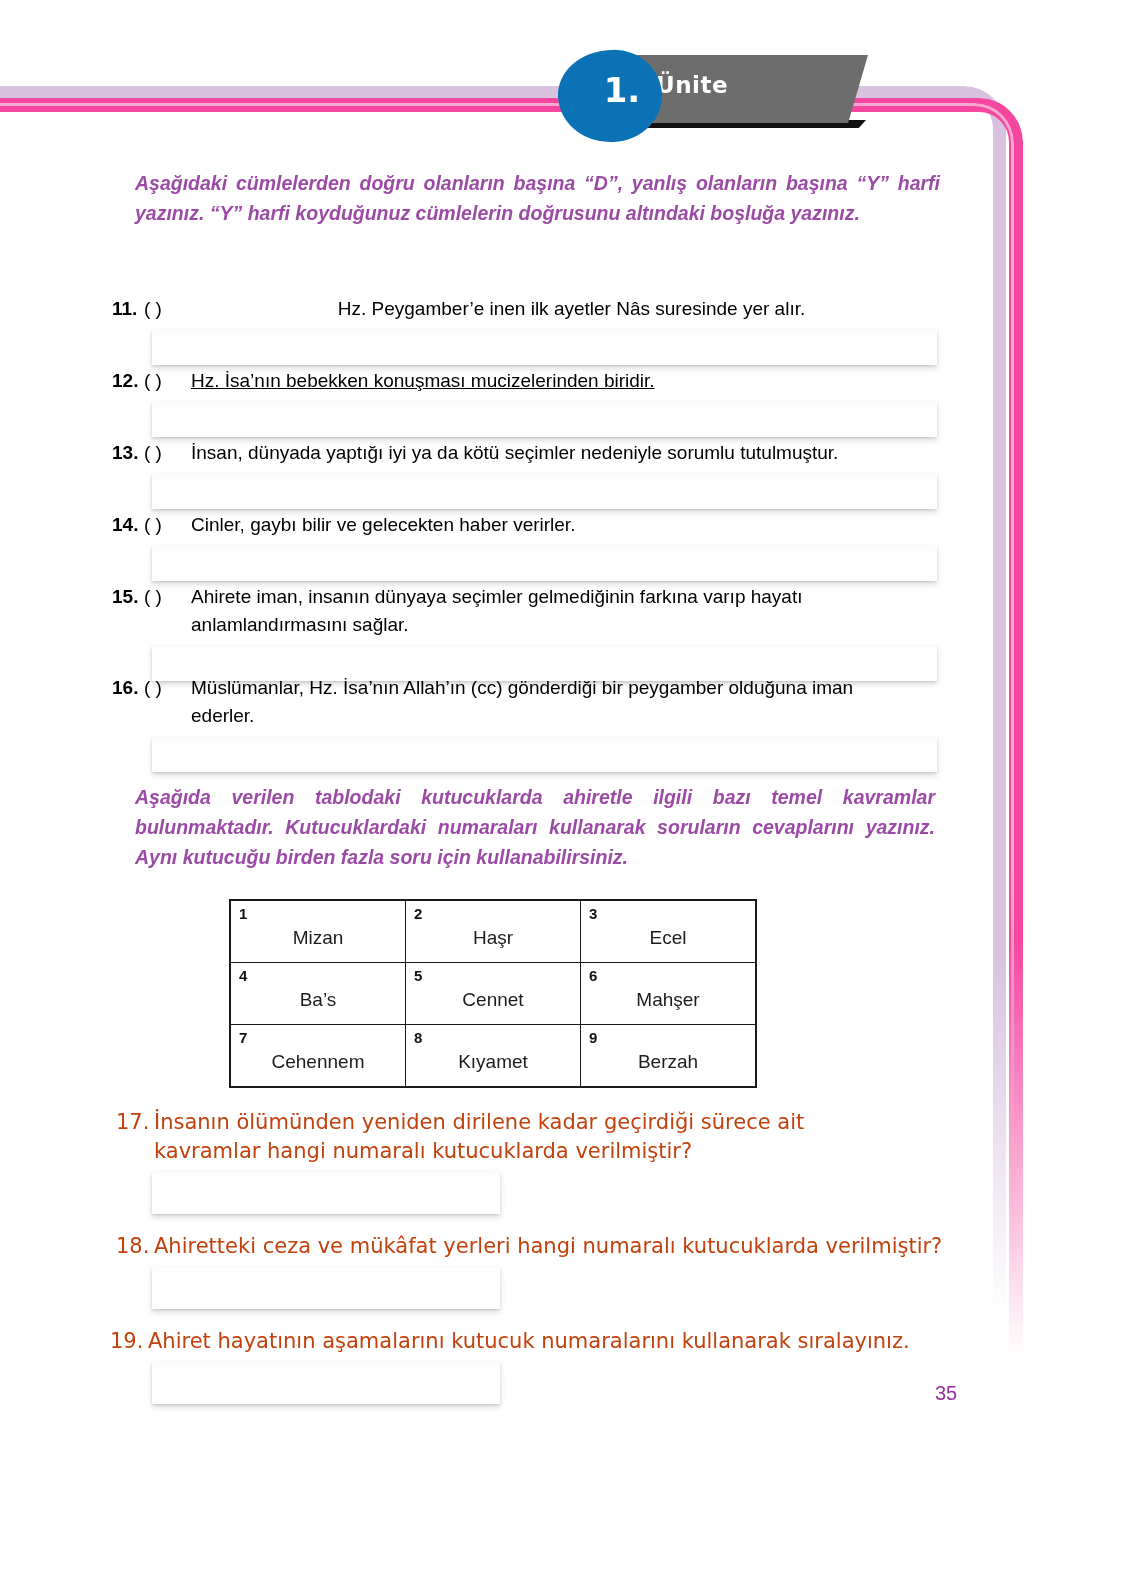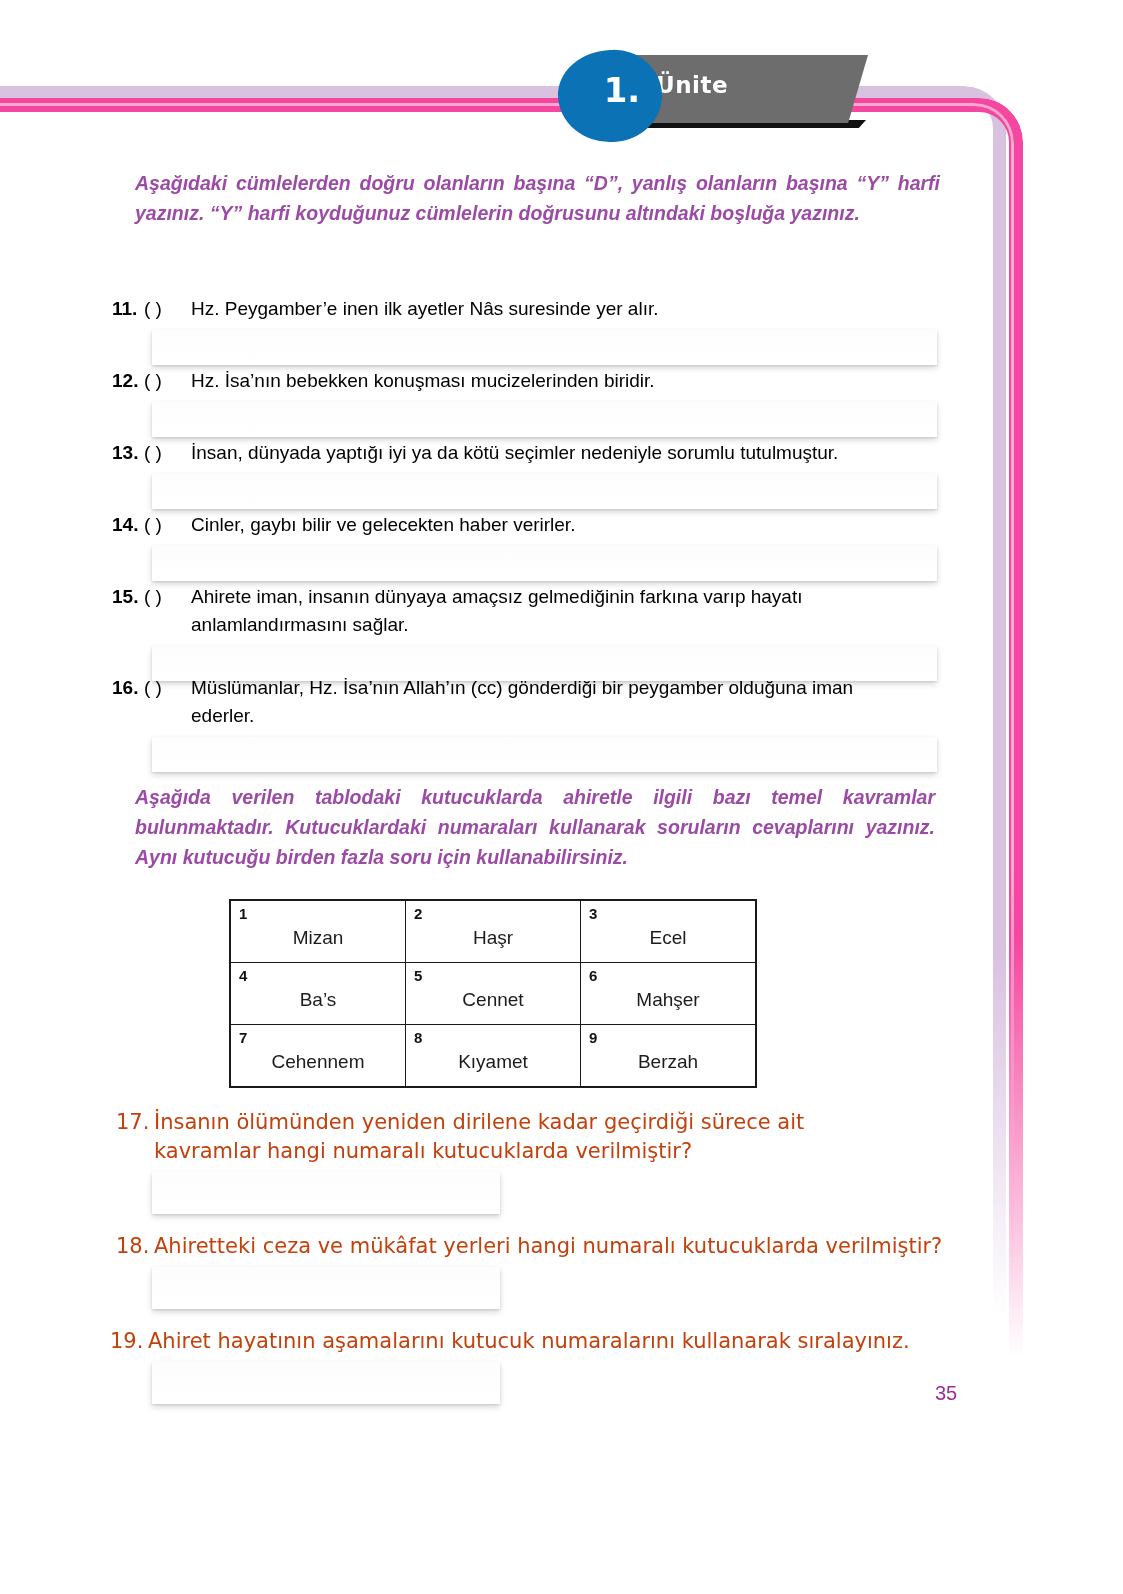--- a/index.html
+++ b/index.html
@@ -258,49 +258,49 @@
     <div class="unit-bubble-num">1.</div>
   </div>
 
   <div class="content">
 
     <div class="instr instr-1">Aşağıdaki cümlelerden doğru olanların başına “D”, yanlış olanların başına “Y” harfi yazınız. “Y” harfi koyduğunuz cümlelerin doğrusunu altındaki boşluğa yazınız.</div>
 
     <div class="q-row" style="left:112px; top:295px; width:840px;">
       <span class="q-num">11.</span>
       <span class="q-paren" style="left:32px;">(    )</span>
-      <span class="q-text" style="padding-left:79px;">Hz. Peygamber’e inen ilk ayetler Nâs suresinde yer alır.</span>
+      <span class="q-text" style="padding-left:79px;text-align:center;">Hz. Peygamber’e inen ilk ayetler Nâs suresinde yer alır.</span>
     </div>
     <div class="blank" style="left:152px; top:330px; width:785px; height:35px;"></div>
 
     <div class="q-row" style="left:112px; top:367px; width:840px;">
       <span class="q-num">12.</span>
       <span class="q-paren" style="left:32px;">(    )</span>
-      <span class="q-text" style="padding-left:79px;">Hz. İsa’nın bebekken konuşması mucizelerinden biridir.</span>
+      <span class="q-text" style="padding-left:79px;text-decoration:underline;">Hz. İsa’nın bebekken konuşması mucizelerinden biridir.</span>
     </div>
     <div class="blank" style="left:152px; top:402px; width:785px; height:35px;"></div>
 
     <div class="q-row" style="left:112px; top:439px; width:850px;">
       <span class="q-num">13.</span>
       <span class="q-paren" style="left:32px;">(    )</span>
       <span class="q-text" style="padding-left:79px;">İnsan, dünyada yaptığı iyi ya da kötü seçimler nedeniyle sorumlu tutulmuştur.</span>
     </div>
     <div class="blank" style="left:152px; top:474px; width:785px; height:35px;"></div>
 
     <div class="q-row" style="left:112px; top:511px; width:840px;">
       <span class="q-num">14.</span>
       <span class="q-paren" style="left:32px;">(    )</span>
       <span class="q-text" style="padding-left:79px;">Cinler, gaybı bilir ve gelecekten haber verirler.</span>
     </div>
     <div class="blank" style="left:152px; top:546px; width:785px; height:35px;"></div>
 
     <div class="q-row" style="left:112px; top:583px; width:760px;">
       <span class="q-num">15.</span>
       <span class="q-paren" style="left:32px;">(    )</span>
-      <span class="q-text" style="padding-left:79px; text-indent:0;">Ahirete iman, insanın dünyaya amaçsız gelmediğinin farkına varıp hayatı anlamlandırmasını sağlar.</span>
+      <span class="q-text" style="padding-left:79px; text-indent:0;">Ahirete iman, insanın dünyaya seçimler gelmediğinin farkına varıp hayatı anlamlandırmasını sağlar.</span>
     </div>
     <div class="blank" style="left:152px; top:646px; width:785px; height:35px;"></div>
 
     <div class="q-row" style="left:112px; top:674px; width:790px;">
       <span class="q-num">16.</span>
       <span class="q-paren" style="left:32px;">(    )</span>
       <span class="q-text" style="padding-left:79px;">Müslümanlar, Hz. İsa’nın Allah’ın (cc) gönderdiği bir peygamber olduğuna iman ederler.</span>
     </div>
     <div class="blank" style="left:152px; top:737px; width:785px; height:35px;"></div>
 

